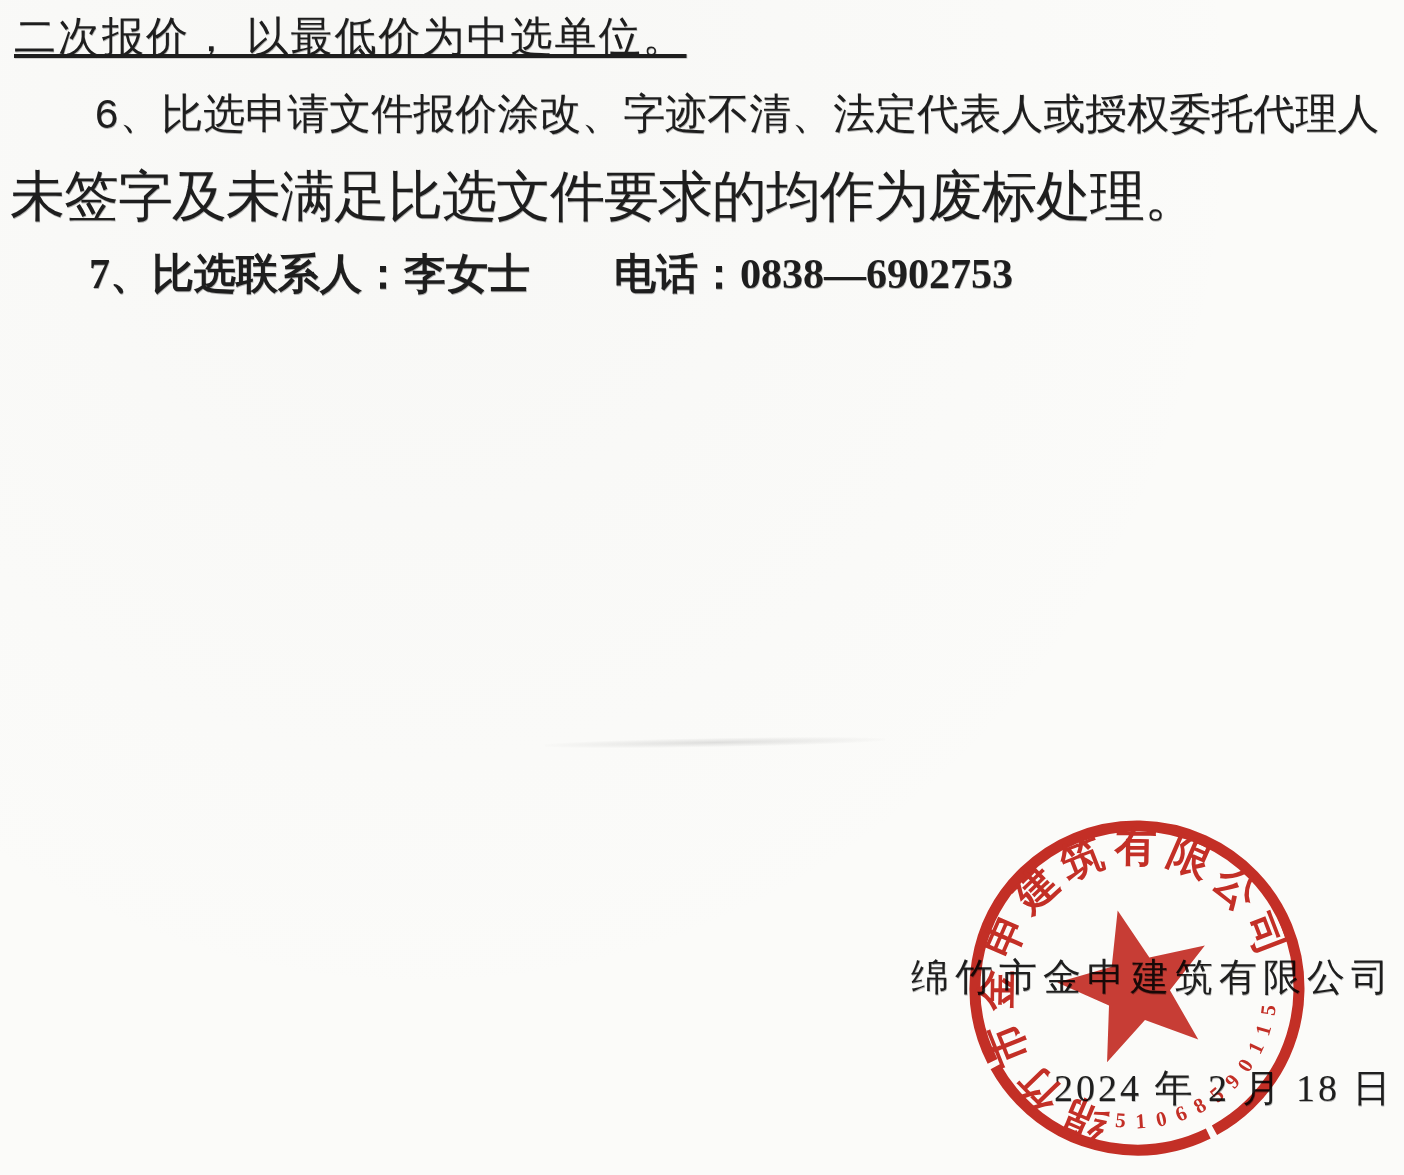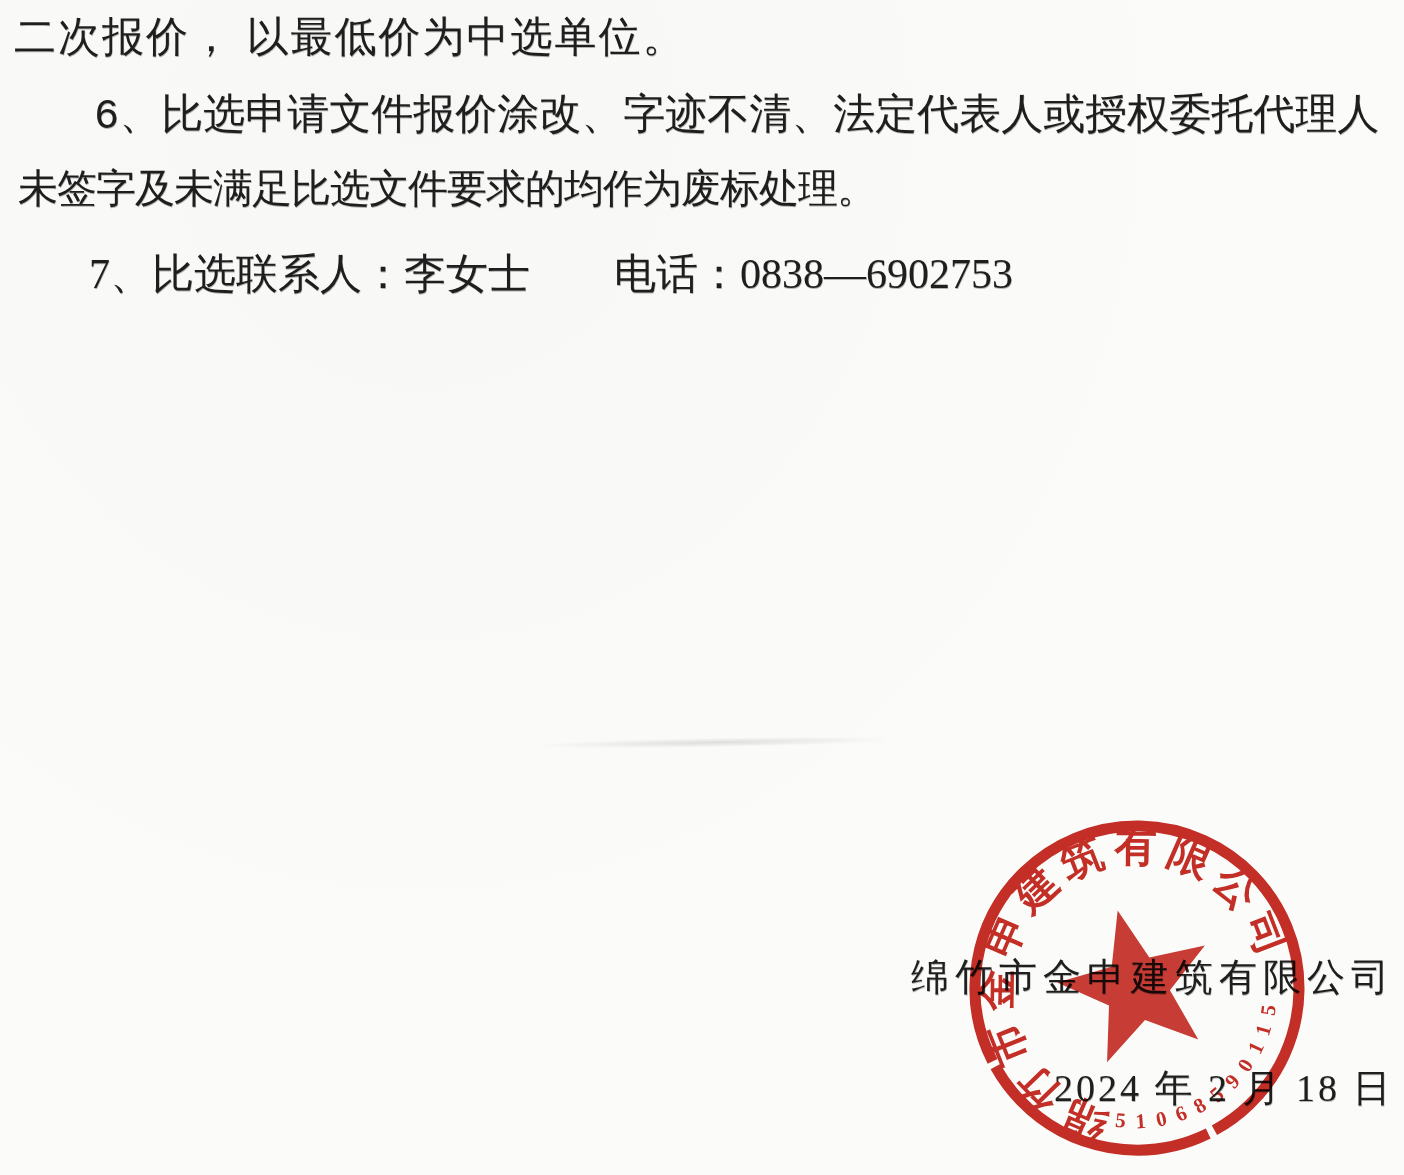--- a/index.html
+++ b/index.html
@@ -19,24 +19,24 @@
   .doc-line {
     position: absolute;
     margin: 0;
     font-size: 42px;
     line-height: 1.1;
     color: #1e1e1e;
     white-space: pre;
     letter-spacing: 0;
     text-shadow: 0.6px 0.6px 0 rgba(45,45,45,0.35);
   }
-  .line1 { left: 14px;  top: 14px;  letter-spacing: 2px; }
+  .line1 { left: 14px;  top: 14px;  letter-spacing: 2px; text-decoration: underline; }
   .line2 { left: 94px;  top: 94px; font-family: Liberation Mono, monospace; }
-  .line3 { left: 18px;  top: 167px; font-size: 40px; letter-spacing: -1px; }
-  .line4 { left: 89px;  top: 251px; }
+  .line3 { left: 10px;  top: 167px; font-size: 55px; letter-spacing: -1px; }
+  .line4 { left: 89px;  top: 251px; font-weight: bold; }
 
   .smudge {
     position: absolute;
     left: 545px; top: 738px;
     width: 340px; height: 9px;
     background: radial-gradient(ellipse at center, rgba(120,120,120,0.22), rgba(120,120,120,0) 75%);
     transform: rotate(-1deg);
   }
 
   .signature-company {

